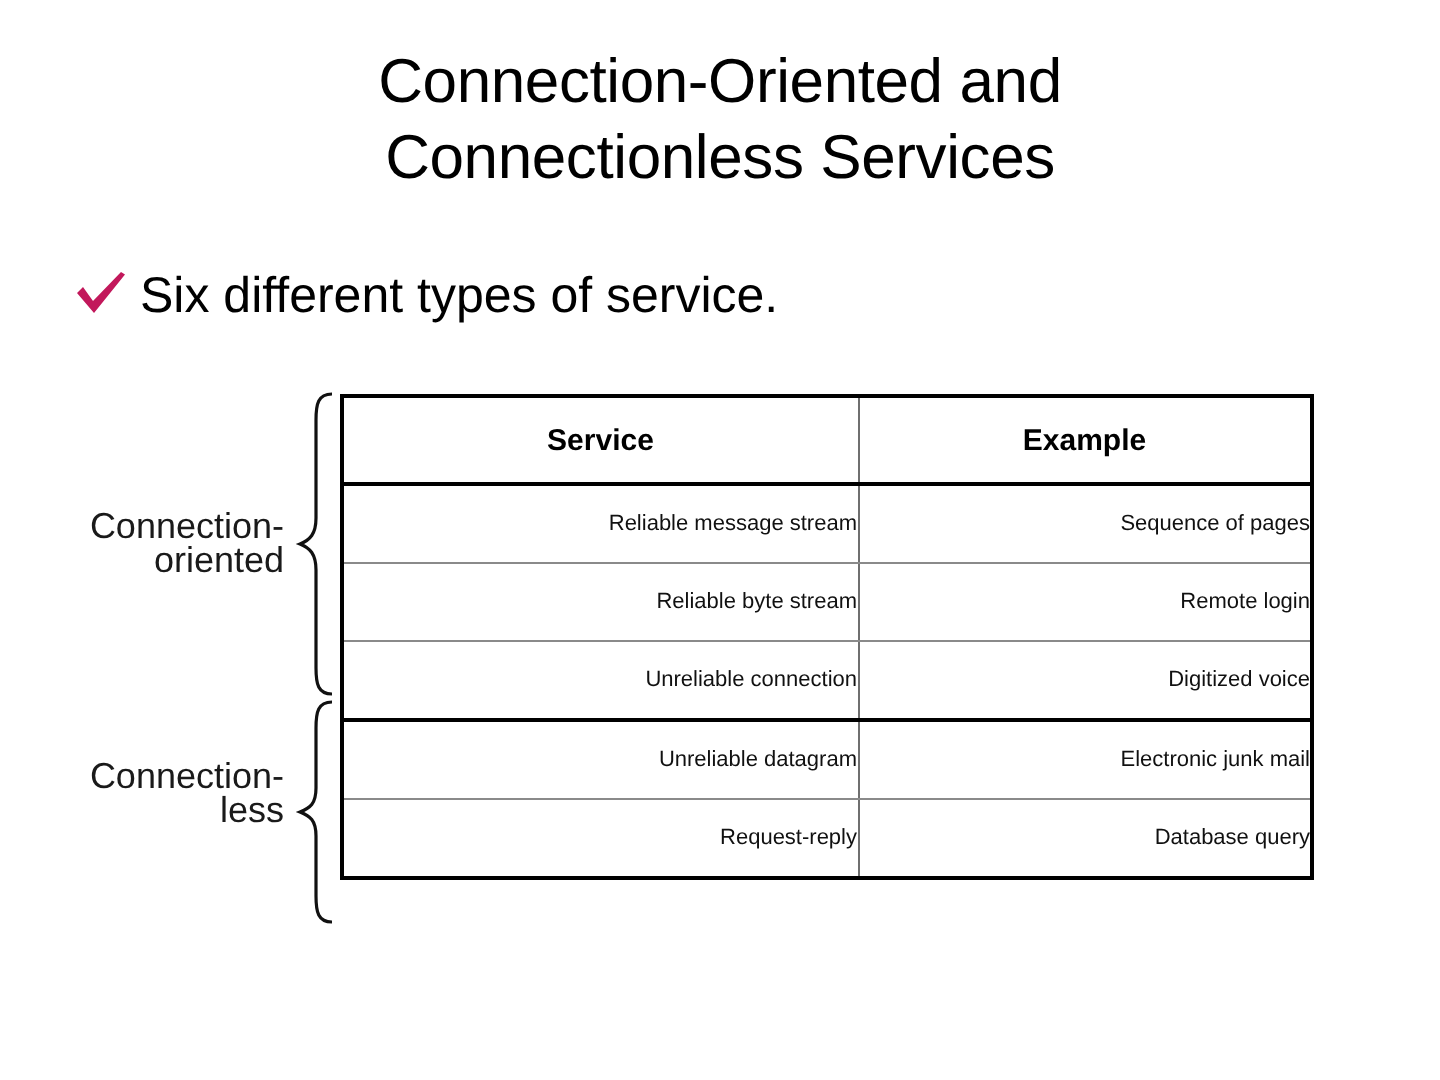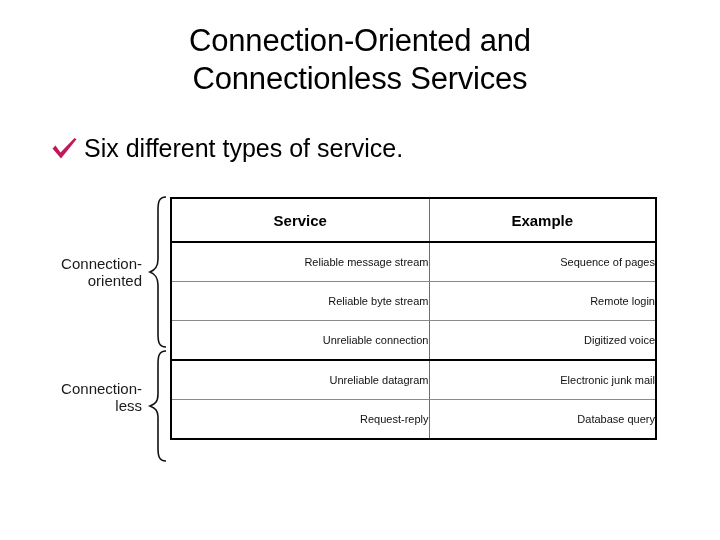--- a/index.html
+++ b/index.html
@@ -31,24 +31,24 @@
     line-height: 38px;
     font-weight: normal;
     letter-spacing: -0.2px;
     color: #000000;
   }
   #title .tline { display: block; white-space: nowrap; }
 
   
   #bullet-row {
     position: absolute;
-    left: 50px;
+    left: 36px;
     top: 133px;
     display: flex;
-    align-items: center;
+    align-items: flex-start;
   }
   #bullet-check {
     width: 34px;
     flex: 0 0 34px;
     color: #c2185b;
     font-size: 25px;
     line-height: 30px;
     position: relative;
     top: 1px;
   }
@@ -57,21 +57,21 @@
     font-size: 25px;
     line-height: 30px;
     color: #000000;
     white-space: nowrap;
   }
 
   
   .group-label {
     position: absolute;
     text-align: right;
-    font-size: 15px;
+    font-size: 18px;
     line-height: 17px;
     color: #1a1a1a;
     width: 120px;
   }
   #group-label-0 { left: 22px; top: 255px; }
   #group-label-1 { left: 22px; top: 380px; }
   .group-label .lbl-line { display: block; white-space: nowrap; }
 
   
   .brace {

